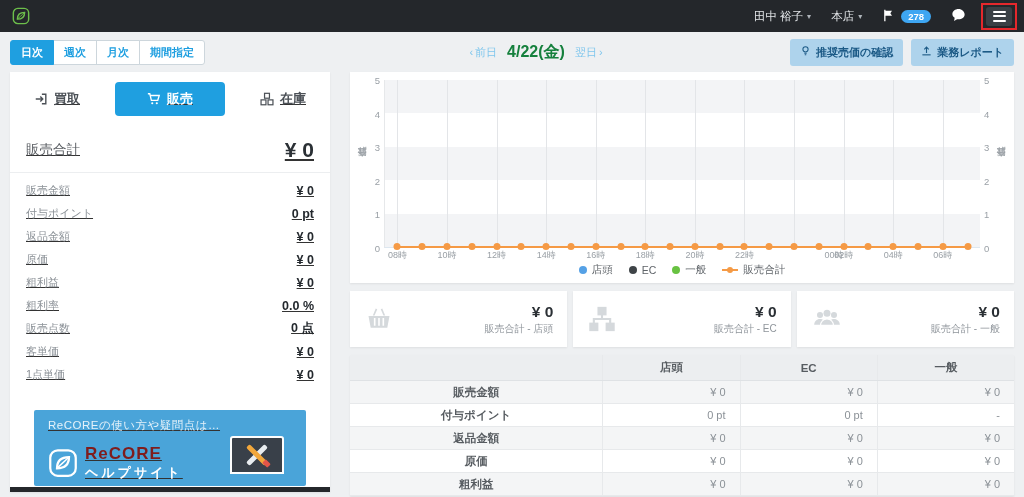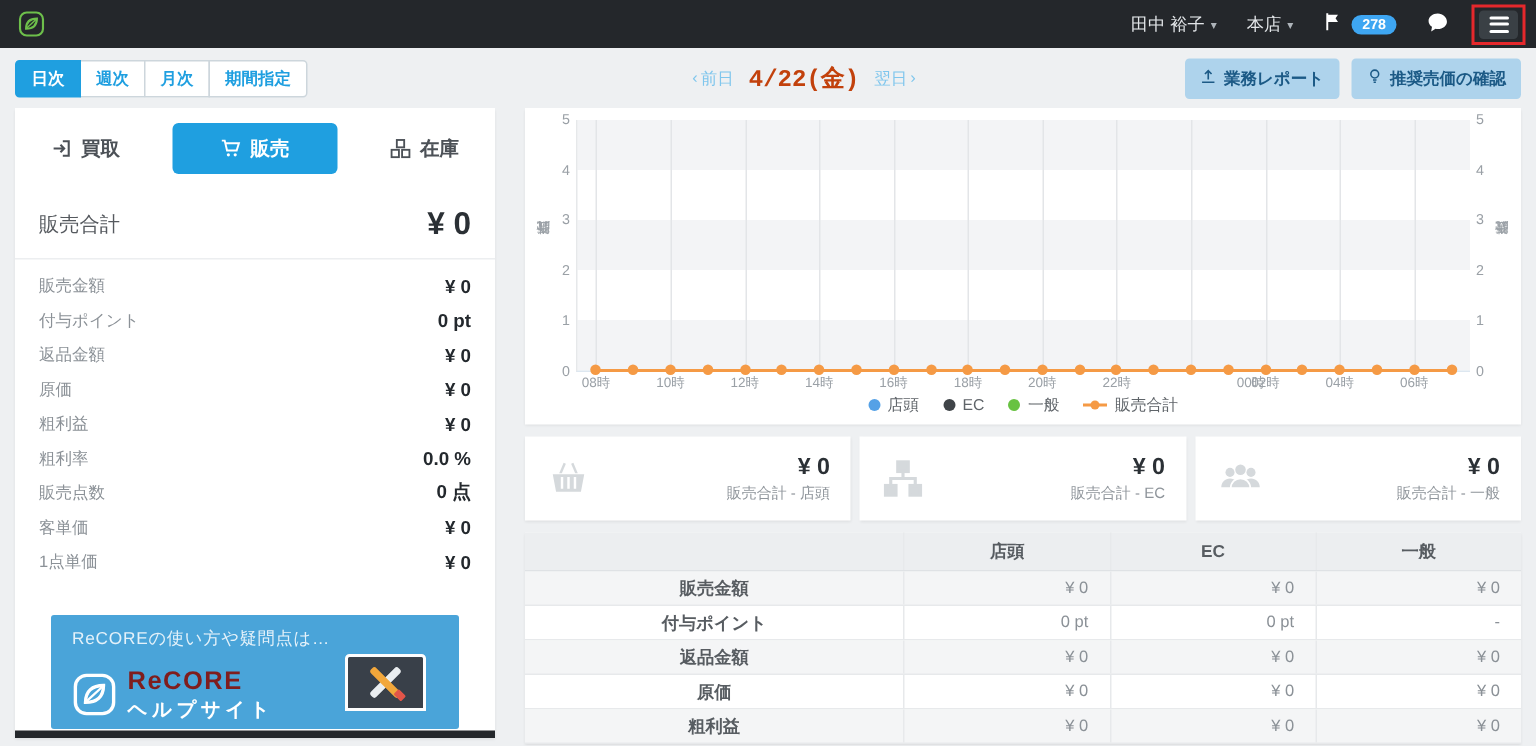--- a/index.html
+++ b/index.html
@@ -21,27 +21,27 @@
 
   
   .controls { position:relative; height:40px; display:flex; align-items:center; padding:0 10px; }
   .segmented { display:flex; }
   .seg-btn { font-size:11px; font-weight:bold; padding:4px 10px; background:#fff; color:#1f9fe0; border:1px solid #cdd6dc; margin-left:-1px; cursor:pointer; }
   .seg-btn:first-child { border-radius:3px 0 0 3px; margin-left:0; }
   .seg-btn:last-child { border-radius:0 3px 3px 0; }
   .seg-btn.active { background:#1f9fe0; color:#fff; border-color:#1f9fe0; z-index:1; }
   .date-nav { position:absolute; left:calc(50% + 24px); transform:translateX(-50%); display:flex; align-items:center; gap:10px; }
   .daylink { color:#7fc6ed; font-size:11px; text-decoration:none; display:flex; align-items:center; gap:2px; cursor:pointer; }
-  .cur-date { font-size:16px; font-weight:bold; color:#c2410c;font-family:Liberation Mono, monospace; }
+  .cur-date { font-size:16px; font-weight:bold; color:#15803d; }
   .top-actions { margin-left:auto; display:flex; gap:8px; }
   .action-btn { display:flex; align-items:center; gap:5px; background:#aed3ec; color:#1c5a86; border:none; border-radius:3px; font-size:11px; font-weight:bold; padding:6px 10px; cursor:pointer; }
 
   
   .main { display:flex; margin:0 10px; gap:20px; height:425px; align-items:flex-start; }
-  .left-col { width:320px; height:420px; }
+  .left-col { width:320px; height:420px;text-decoration:underline; }
   .left-card { background:#fff; height:100%; position:relative; box-shadow:0 1px 2px rgba(0,0,0,.07); overflow:hidden; }
   .right-col { flex:1; }
 
   
   .mode-tabs { display:flex; align-items:center; justify-content:space-between; padding:10px 24px; }
   .mode-tab { display:flex; align-items:center; gap:6px; background:none; border:none; font-size:13px; font-weight:bold; color:#4c5archive157; color:#4c5157; cursor:pointer; }
   .mode-tab .tab-icon { display:inline-flex; color:#4c5157; }
   .mode-tab.active { background:#1f9fe0; color:#fff; border-radius:4px; padding:8px 32px; }
   .mode-tab.active .tab-icon { color:#fff; }
 
@@ -176,35 +176,35 @@
       </a>
       <span class="cur-date">4/22(金)</span>
       <a class="daylink">
         <span>翌日</span>
         <span>›</span>
       </a>
     </div>
     <div class="top-actions">
       <button class="action-btn">
         <span>
+          <svg width="11" height="12" viewBox="0 0 16 16" fill="none" stroke="currentColor" stroke-width="1.5">
+              <circle cx="8" cy="5.6" r="3.8"></circle>
+              <path d="M6.3 11.4h3.4M6.9 13.6h2.2"></path>
+            </svg>
+        </span>
+        <span>推奨売価の確認</span>
+      </button>
+      <button class="action-btn">
+        <span>
           <svg width="11" height="12" viewBox="0 0 16 16" fill="none" stroke="currentColor" stroke-width="1.6">
               <path d="M8 11V3M4.8 5.6 8 2.4l3.2 3.2"></path>
               <path d="M2 13.6h12"></path>
             </svg>
         </span>
         <span>業務レポート</span>
-      </button>
-      <button class="action-btn">
-        <span>
-          <svg width="11" height="12" viewBox="0 0 16 16" fill="none" stroke="currentColor" stroke-width="1.5">
-              <circle cx="8" cy="5.6" r="3.8"></circle>
-              <path d="M6.3 11.4h3.4M6.9 13.6h2.2"></path>
-            </svg>
-        </span>
-        <span>推奨売価の確認</span>
       </button>
     </div>
   </div>
 
   <div class="main">
 
     <div class="left-col">
       <div class="left-card">
         <div class="mode-tabs" id="modeTabs">
             <button class="mode-tab">

